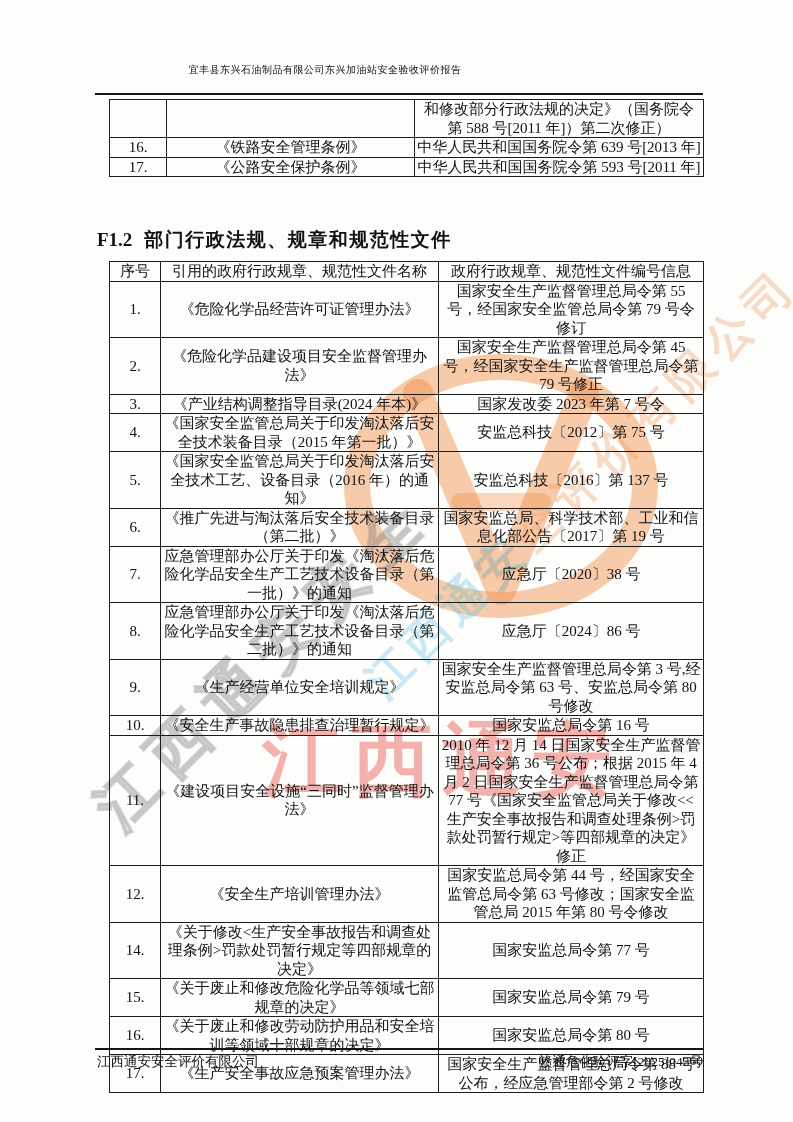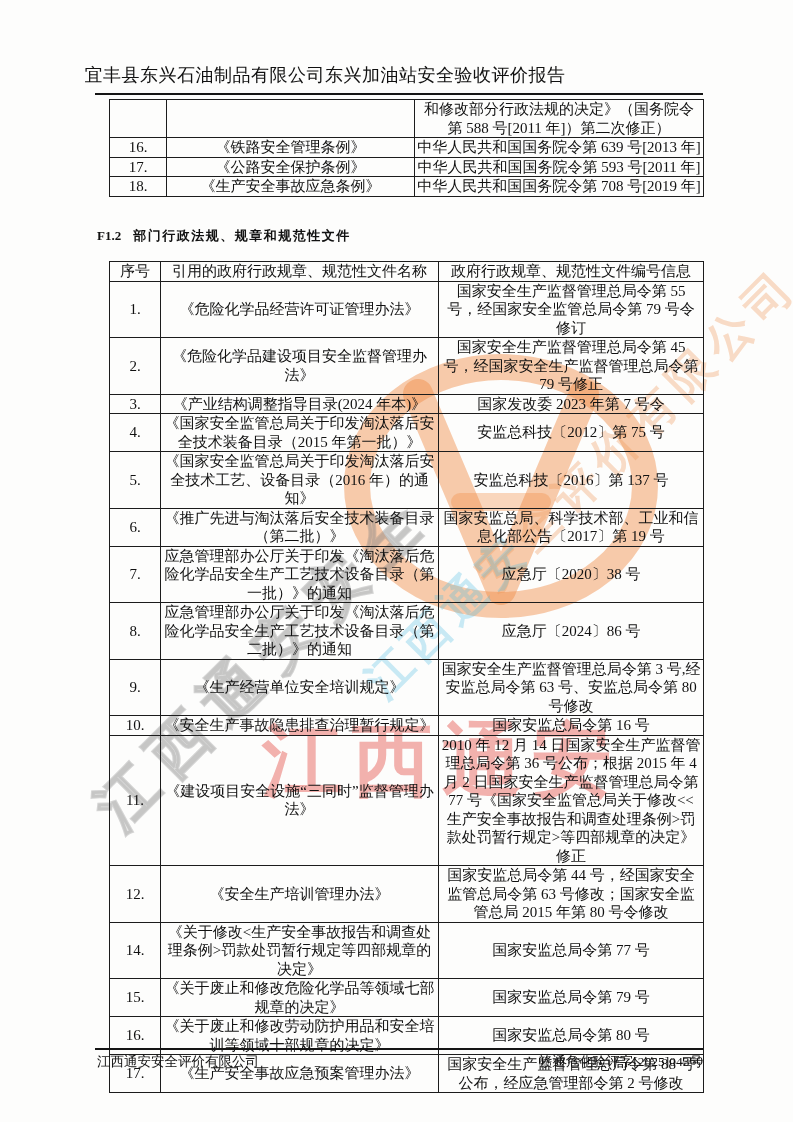--- a/index.html
+++ b/index.html
@@ -36,42 +36,42 @@
   .wm-cyan{
     left:352px;top:668px;
     font-size:46px;font-weight:bold;letter-spacing:6px;
     color:rgba(80,190,225,0.30);
     transform:rotate(-45deg);transform-origin:left top;
   }
   
   .content{position:relative;z-index:1;}
   .doc-title{
     position:absolute;top:63px;left:0;width:650px;
-    text-align:center;font-size:18px;letter-spacing:0.5px;
+    text-align:center;font-size:10px;letter-spacing:0.5px;
   }
   .rule{position:absolute;left:95px;width:608px;border-top:2px solid #151515;}
   .rule-header{top:93px;}
   .rule-footer{top:1048px;}
   table{
     border-collapse:collapse;table-layout:fixed;
     position:absolute;
     font-size:15px;line-height:18.5px;
   }
   td,th{
     border:1px solid #1c1c1c;
     text-align:center;vertical-align:middle;
     padding:0 2px;
     font-weight:normal;
     overflow:hidden;
   }
   .tbl-laws-cont{left:109px;top:99px;width:594px;}
   .tbl-regulations{left:109px;top:261px;width:594px;padding-left:23px;}
   .section-heading{
     position:absolute;left:97px;top:227px;
-    font-size:13px;font-weight:bold;letter-spacing:1.5px;
+    font-size:19px;font-weight:bold;letter-spacing:1.5px;
     font-family:"Liberation Serif","DejaVu Serif",serif;
   }
   .section-heading .sec-label{letter-spacing:0;margin-right:12px;}
   .page-footer{
     position:absolute;top:1053px;left:95px;width:608px;
     font-size:13.5px;
   }
   .page-footer .f-left{position:absolute;left:2px;top:0;}
   .page-footer .f-center{position:absolute;left:0;width:100%;text-align:right;top:0;}
   .page-footer .f-right{position:absolute;right:0;top:0;}
@@ -110,25 +110,20 @@
           </tr>
           <tr>
             <td>16.</td>
             <td>《铁路安全管理条例》</td>
             <td>中华人民共和国国务院令第 639 号[2013 年]</td>
           </tr>
           <tr>
             <td>17.</td>
             <td>《公路安全保护条例》</td>
             <td>中华人民共和国国务院令第 593 号[2011 年]</td>
-          </tr>
-          <tr>
-            <td>18.</td>
-            <td>《生产安全事故应急条例》</td>
-            <td>中华人民共和国国务院令第 708 号[2019 年]</td>
           </tr>
         </tbody>
     </table>
 
     <div class="section-heading">
       <span class="sec-label">F1.2</span><span>部门行政法规、规章和规范性文件</span>
     </div>
 
     <table class="tbl-regulations">
       <colgroup>

